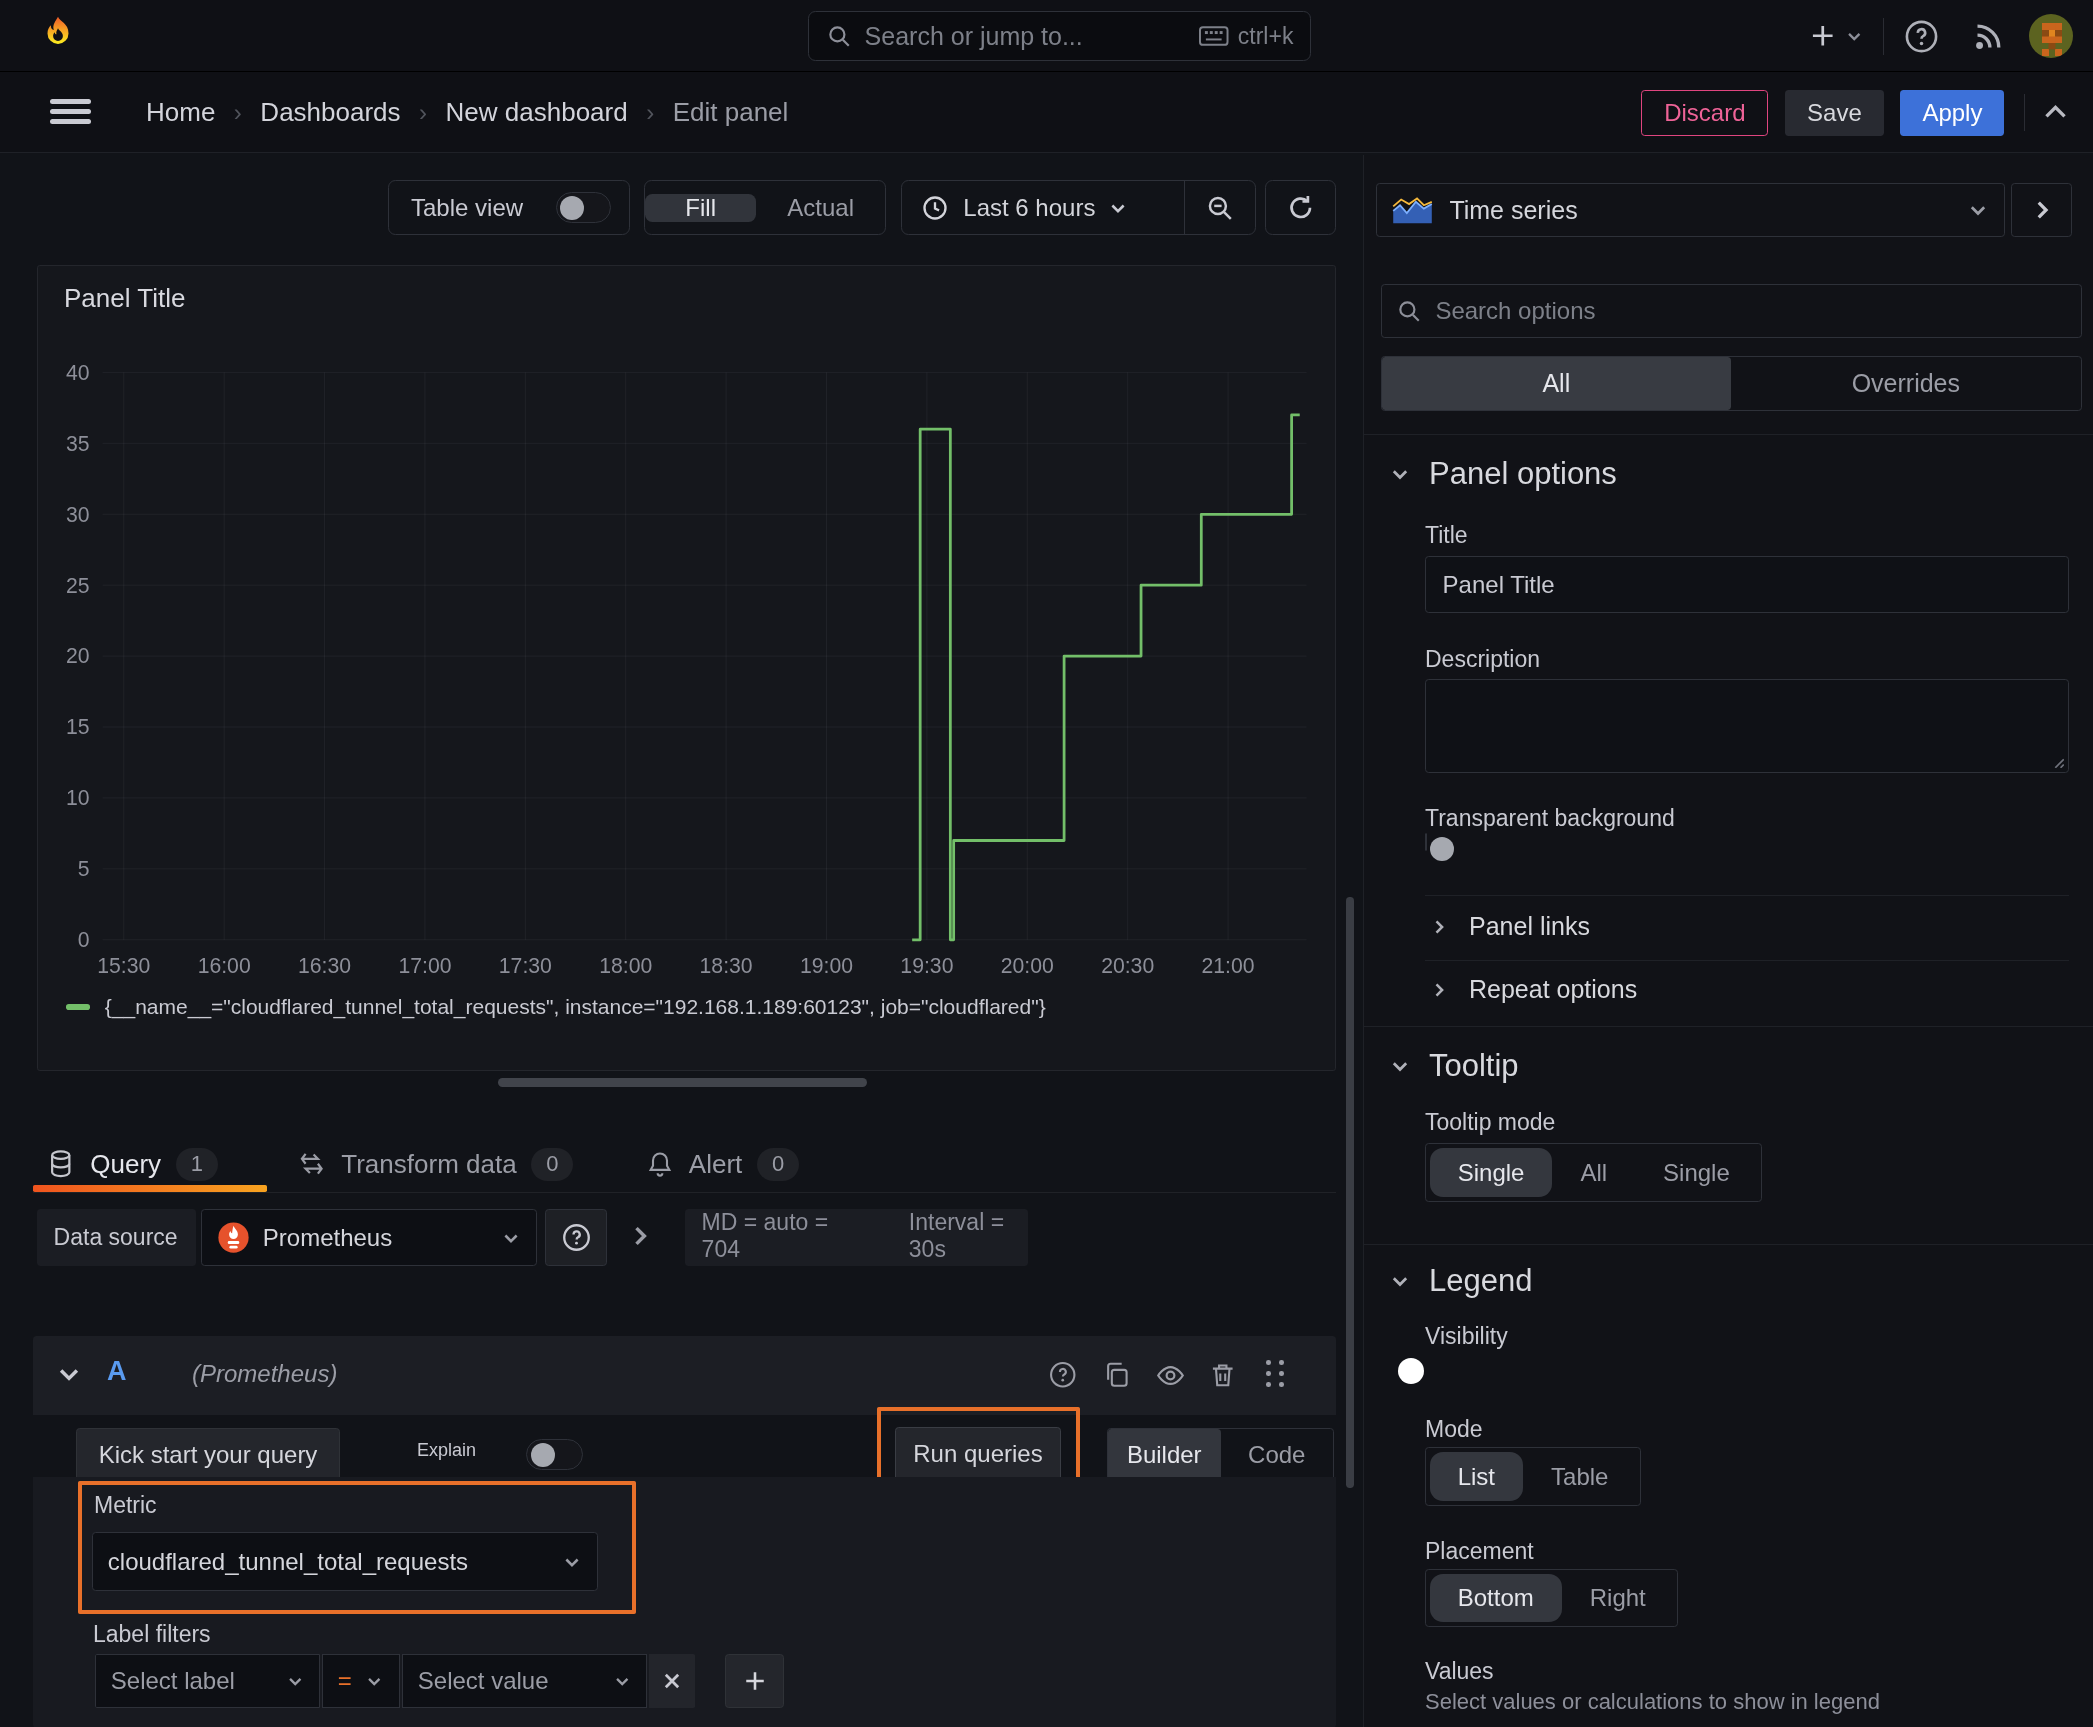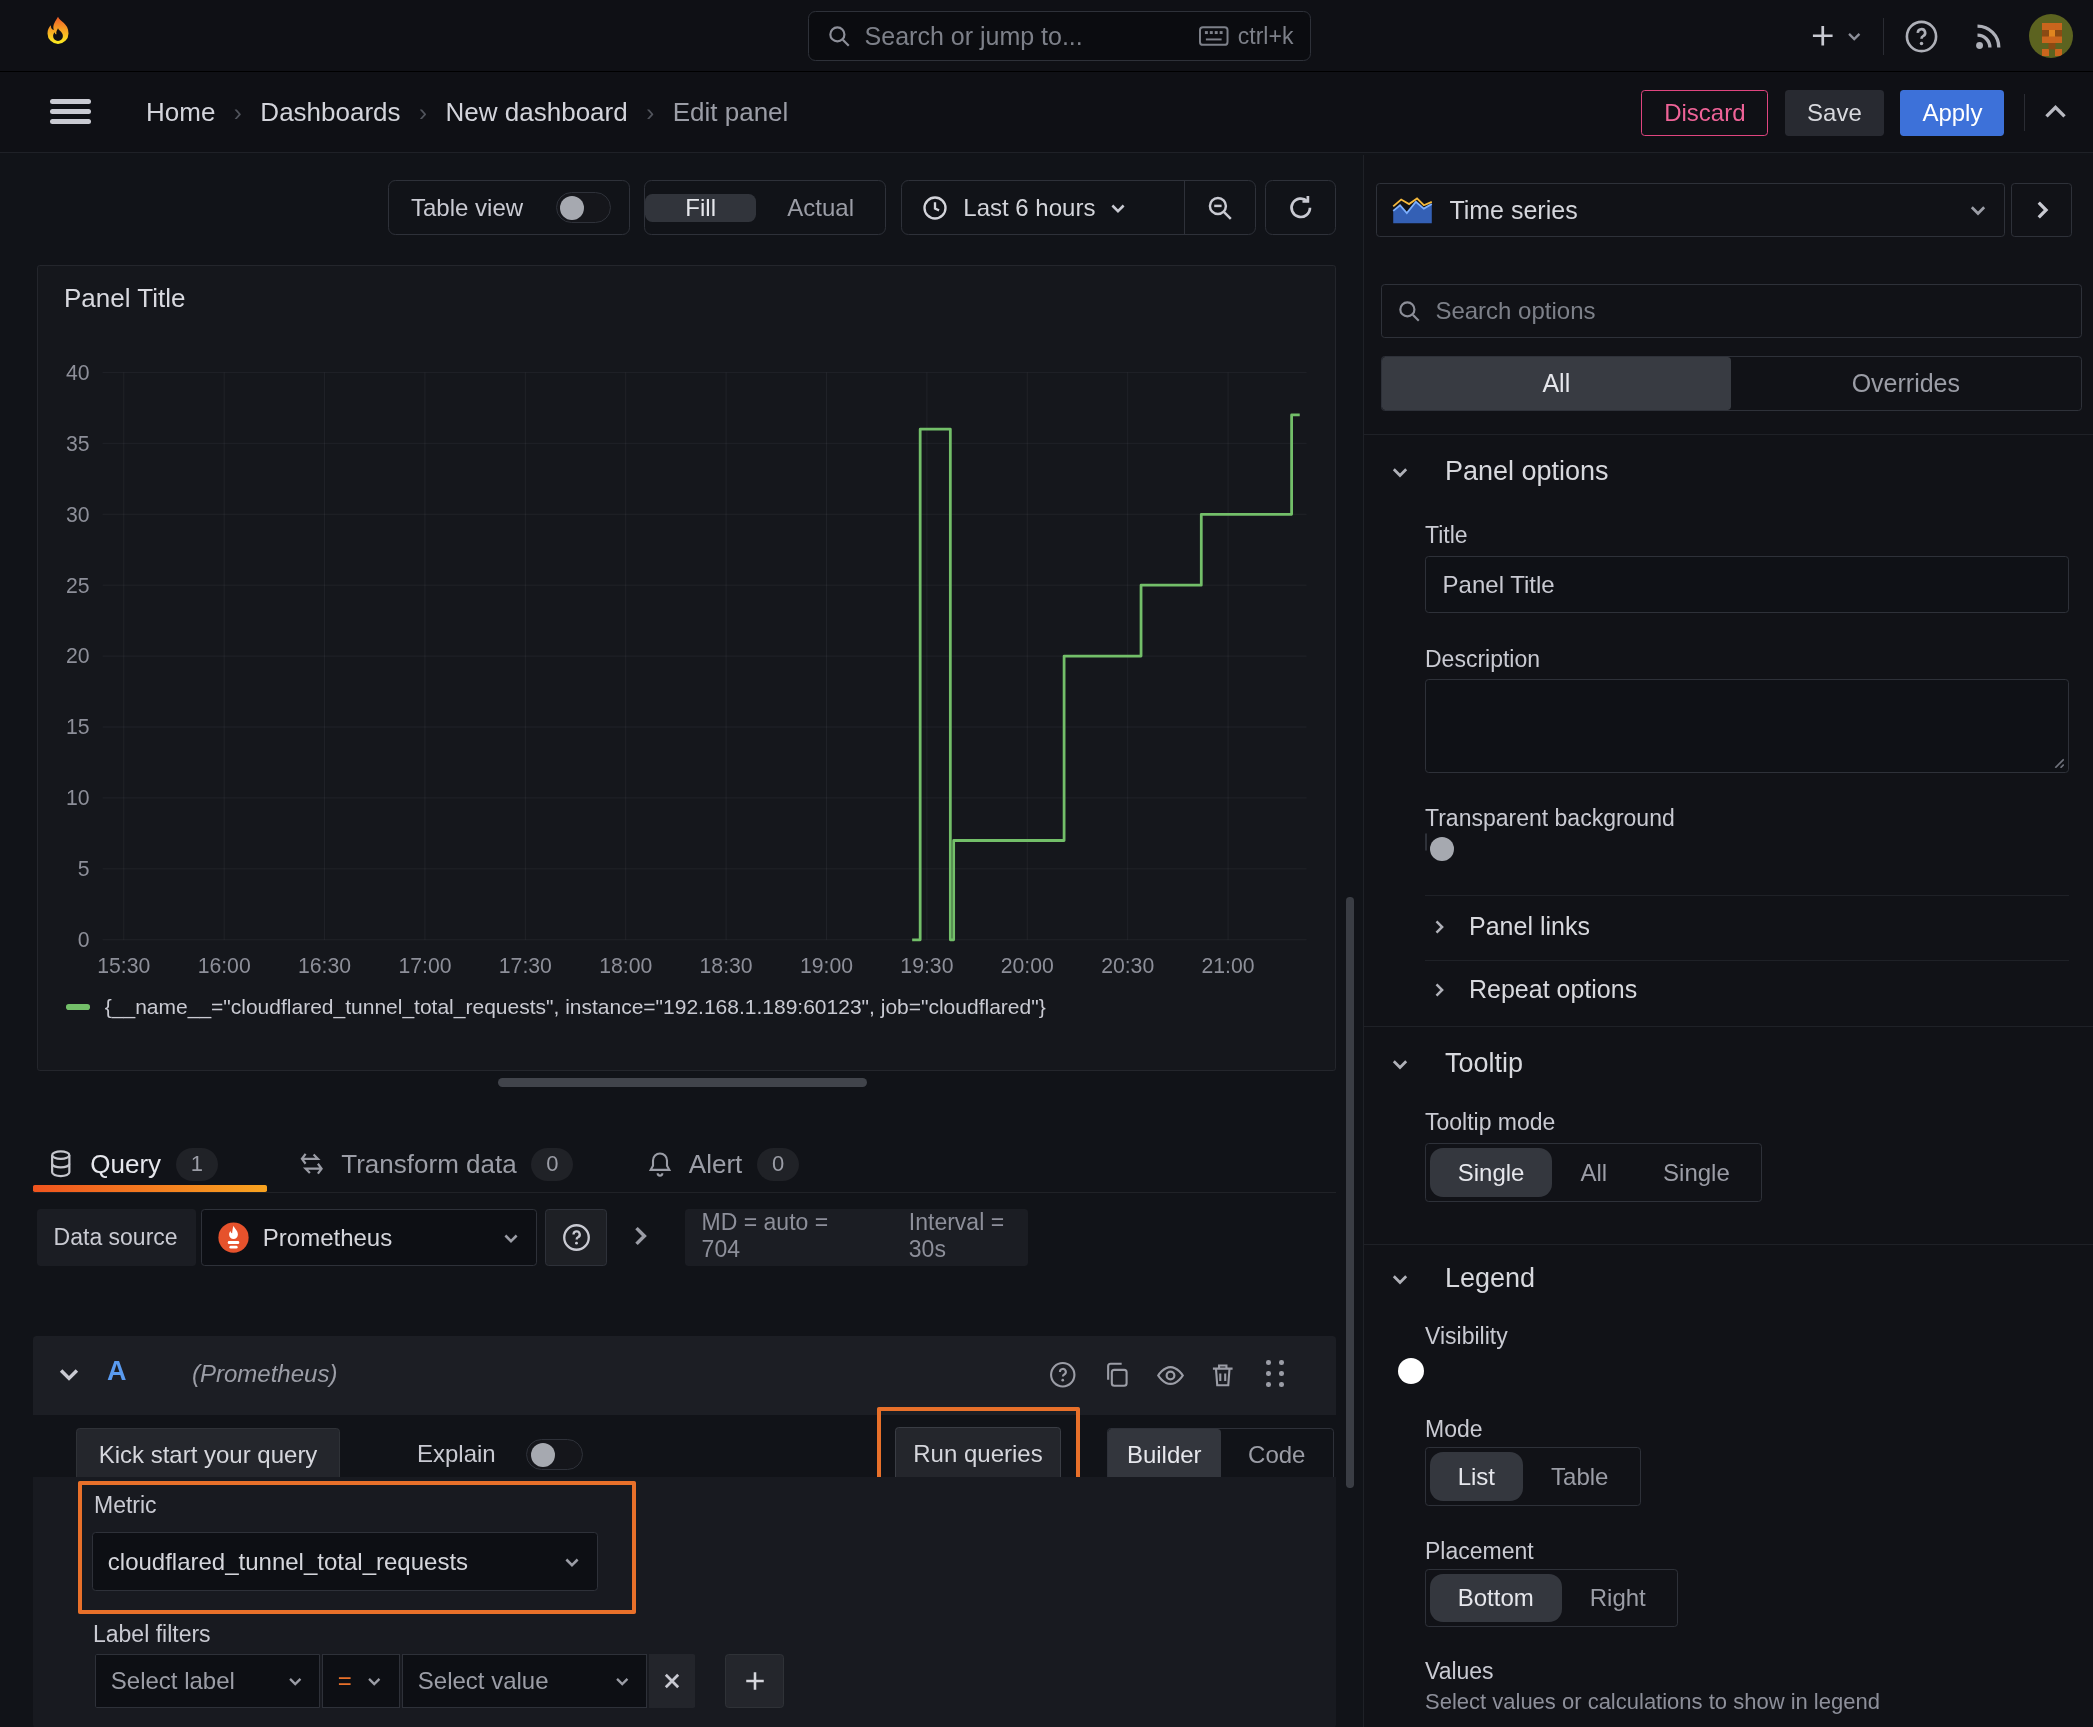--- a/index.html
+++ b/index.html
@@ -89,21 +89,21 @@
   .qrow{position:absolute;left:33px;top:1336px;width:1303px;height:79px;background:#1c1e24;border-radius:3.7px 3.7px 0 0}
   .qrow .refid{position:absolute;left:74px;top:20px;font-size:27px;color:#5a9bf0;font-weight:bold;cursor:pointer}
   .qrow .hint{position:absolute;left:159px;top:24px;font-size:24px;font-style:italic;color:var(--text-dim)}
   .qicon{position:absolute;top:24px;color:var(--text-dim);cursor:pointer}
   .grip{position:absolute;top:24px;width:22px;height:31px;cursor:grab}
   .grip i{position:absolute;width:4.6px;height:4.6px;border-radius:50%;background:var(--text-dim);
     box-shadow:13px 0 0 var(--text-dim),0 11px 0 var(--text-dim),13px 11px 0 var(--text-dim),0 22px 0 var(--text-dim),13px 22px 0 var(--text-dim)}
   
   .kick-btn{position:absolute;left:76px;top:1428px;width:264px;height:54px;background:var(--bg-btn);border:0.9px solid #2f3237;
     border-radius:3.7px;display:flex;align-items:center;justify-content:center;font-size:24px;color:#d5d6dc;cursor:pointer}
-  .explain-label{position:absolute;left:417px;top:1440px;font-size:24px;color:var(--text)}
+  .explain-label{position:absolute;left:417px;top:1440px;font-size:18px;color:var(--text)}
   .explain-toggle{position:absolute;left:526px;top:1439px;width:57px;height:31px}
   .hl-box{position:absolute;border:4.6px solid var(--c-highlight-orange,#e8702a);border-radius:1.8px}
   .run-btn{position:absolute;left:895px;top:1427px;width:166px;height:54px;background:var(--bg-btn);border:0.9px solid #3a3d44;
     border-radius:3.7px;display:flex;align-items:center;justify-content:center;font-size:24px;color:#d5d6dc;cursor:pointer}
   .bc-group{position:absolute;left:1107px;top:1428px;width:227px;height:54px;border:0.9px solid var(--border);border-radius:3.7px;
     display:flex;align-items:stretch;font-size:24px}
   .bc-group .seg{flex:1;display:flex;align-items:center;justify-content:center;color:var(--text-dim);cursor:pointer}
   .bc-group .seg.sel{background:#33363d;border-radius:3.7px;color:var(--text-bright)}
   
   .builder-card{position:absolute;left:33px;top:1477px;width:1303px;height:251px;background:var(--bg-card2);border-radius:0 0 3.7px 3.7px}
@@ -125,21 +125,21 @@
     display:flex;align-items:center;justify-content:center;cursor:pointer;color:#c9cad2}
   .opt-search{position:absolute;left:16.6px;top:129px;width:701px;height:54px;border:0.9px solid var(--border);border-radius:3.7px;
     display:flex;align-items:center;gap:13px;padding:0 14.8px;cursor:text}
   .opt-search .ph{font-size:24px;color:var(--text-faint)}
   .ao-tabs{position:absolute;left:16.6px;top:201px;width:701px;height:55px;border:0.9px solid var(--border);border-radius:3.7px;
     display:flex;align-items:stretch;font-size:25px}
   .ao-tabs .seg{flex:1;display:flex;align-items:center;justify-content:center;color:var(--text-dim);cursor:pointer}
   .ao-tabs .seg.sel{background:#383b42;border-radius:3.7px;color:var(--text-bright)}
   .opt-div{position:absolute;left:0;width:730px;height:0.9px;background:var(--border-weak)}
   .opt-div.inset{left:61px;width:644px}
-  .sec-header{position:absolute;left:25px;display:flex;align-items:center;gap:34px;font-size:27px;color:#d8d9de;cursor:pointer}
+  .sec-header{position:absolute;left:25px;display:flex;align-items:center;gap:18px;font-size:31px;color:#d8d9de;cursor:pointer}
   .sub-header{position:absolute;left:65px;display:flex;align-items:center;gap:20px;font-size:25px;color:#d8d9de;cursor:pointer}
   .opt-label{position:absolute;left:61px;font-size:23px;color:var(--text)}
   .opt-input{position:absolute;left:61px;width:644px;background:#0f1116;border:0.9px solid var(--border);border-radius:3.7px;
     color:var(--text);font-size:24px;padding:0 16.6px;font-family:"Liberation Sans",sans-serif}
   .opt-area{position:absolute;left:61px;width:644px;height:94px;background:#0f1116;border:0.9px solid var(--border);border-radius:3.7px}
   .resize-glyph{position:absolute;right:3.7px;bottom:3.7px}
   .radio-group{position:absolute;border:0.9px solid var(--border);border-radius:3.7px;display:flex;align-items:stretch;padding:3.7px;font-size:24px}
   .radio-group .seg{display:flex;align-items:center;justify-content:center;padding:12px 28px;color:var(--text-dim);cursor:pointer;border-radius:13px}
   .radio-group .seg.sel{background:var(--bg-seg-sel);color:var(--text-bright)}
   .opt-desc{position:absolute;left:61px;font-size:22px;color:#8d8f9a}

